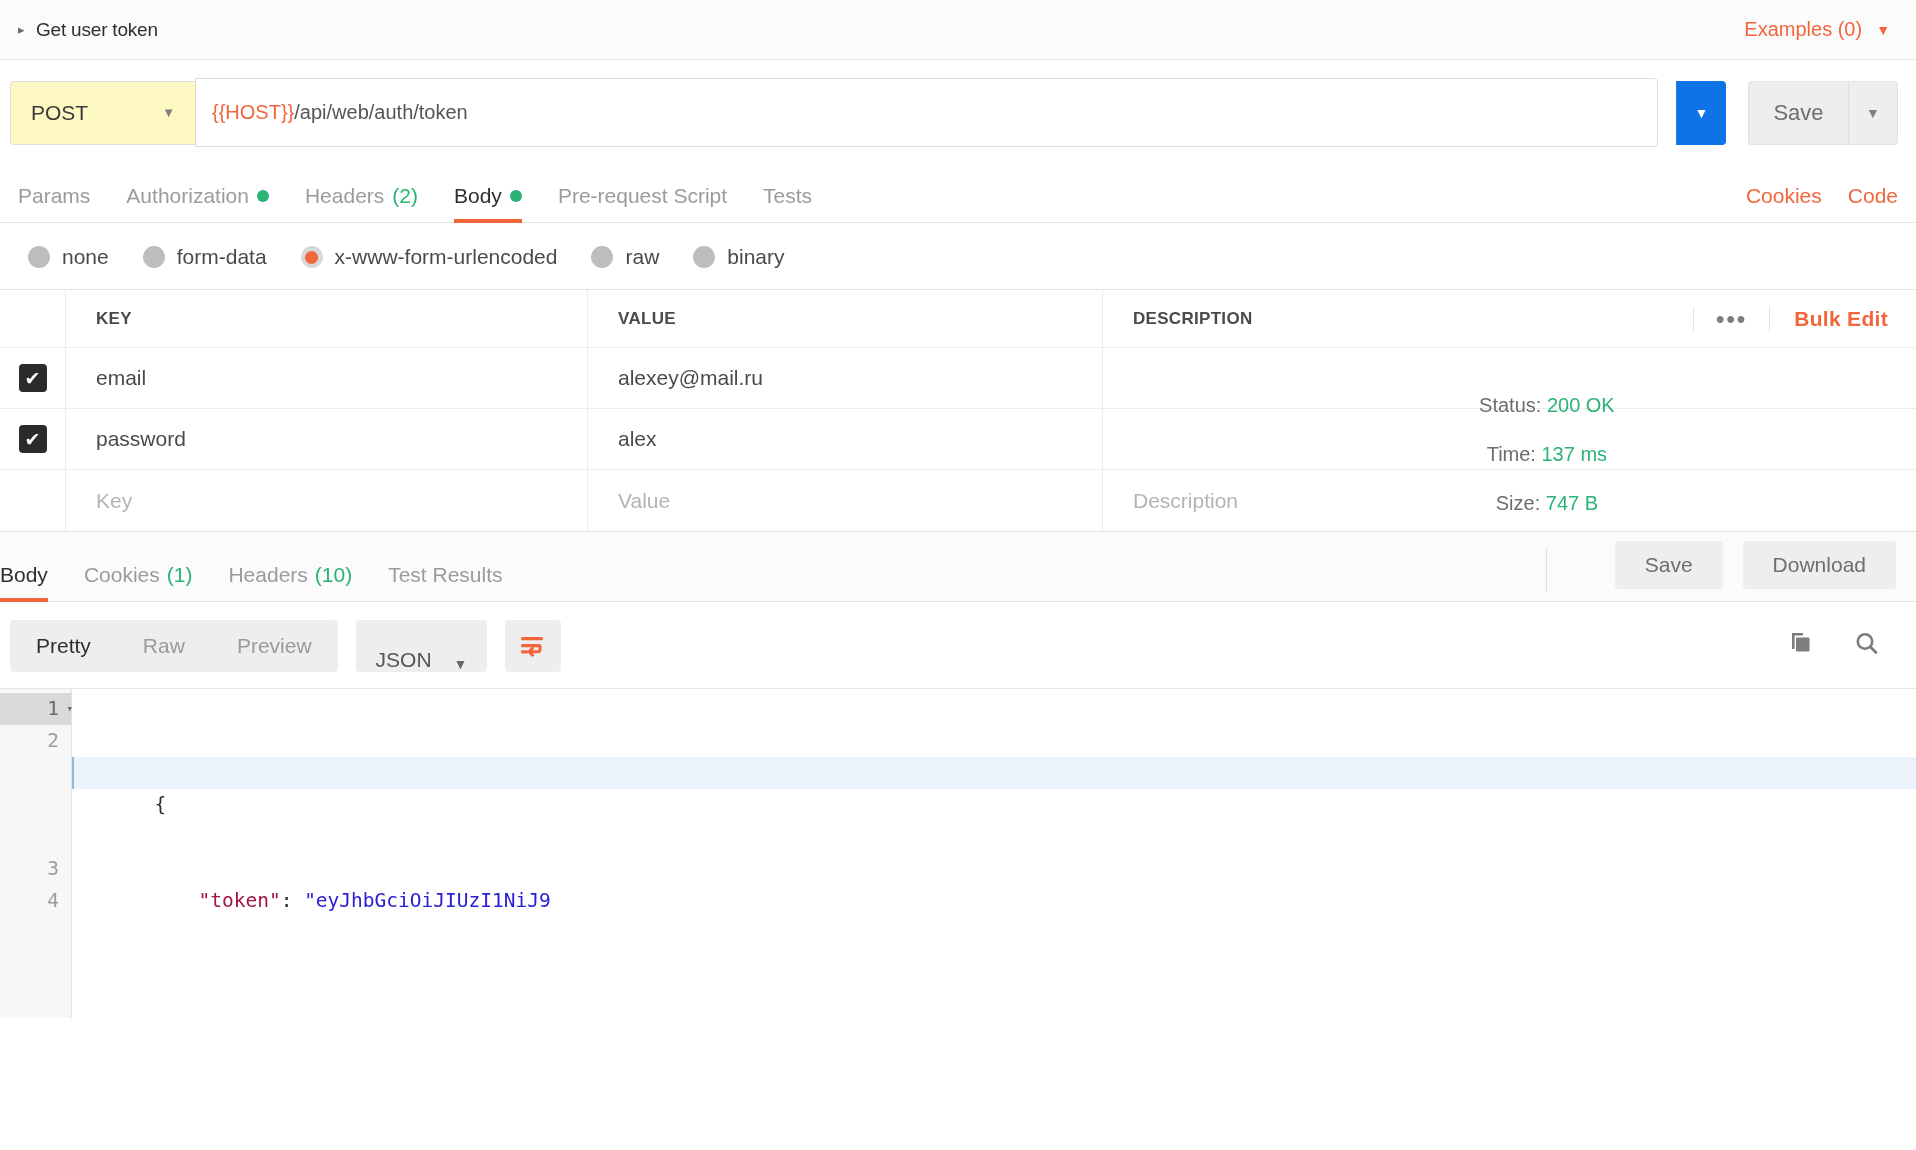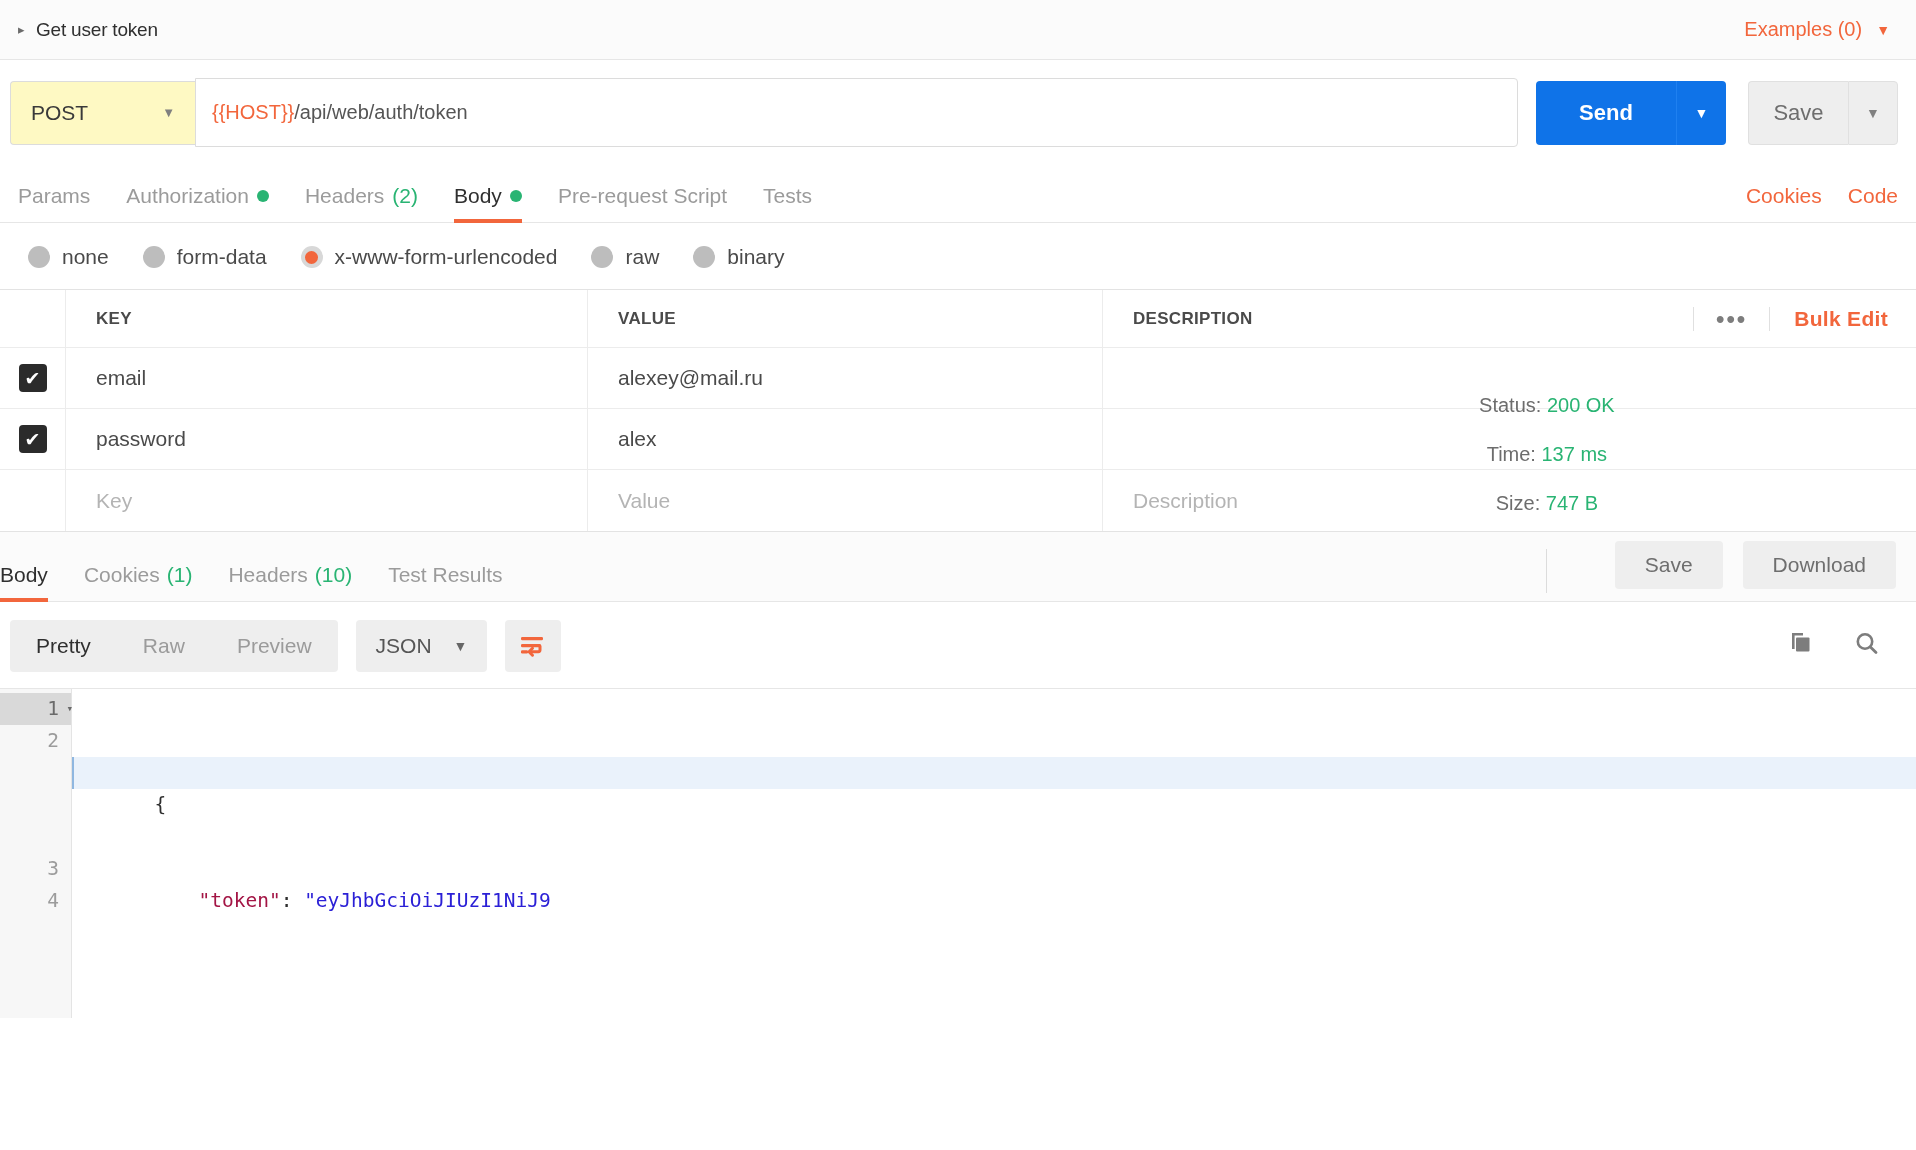--- a/index.html
+++ b/index.html
@@ -391,21 +391,21 @@
     font-size: 21px;
     color: #9b9b9b;
     cursor: pointer;
   }
   .seg.active { color: #2f2f2f; }
   .json-select {
     background: #eeeeee;
     border-radius: 4px;
     height: 52px;
     display: flex;
-    align-items: center;
+    align-items: flex-end;
     padding: 0 20px;
     gap: 22px;
     font-size: 21px;
     color: #555;
     cursor: pointer;
   }
   .json-caret { color: #666; font-size: 14px; }
   .wrap-btn {
     background: #eeeeee;
     border-radius: 4px;
@@ -489,21 +489,20 @@
 <div class="url-bar">
   <div class="method-select">
     <span>POST</span>
     <span class="method-caret">▼</span>
   </div>
   <div class="url-input">
     <span class="url-var">{{HOST}}</span>
       <span>/api/web/auth/token</span>
   </div>
   <div class="send-wrap">
-    <div class="send-btn">Send</div>
     <div class="send-caret">▼</div>
   </div>
   <div class="save-wrap">
     <div class="save-btn">Save</div>
     <div class="save-caret">▼</div>
   </div>
 </div>
 
 <div class="req-tabs">
   <div class="tab">

